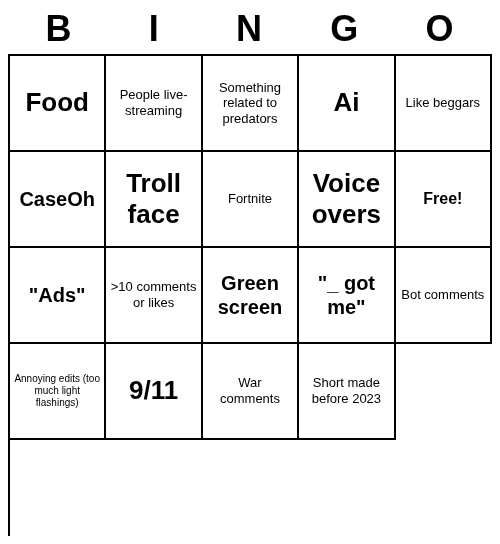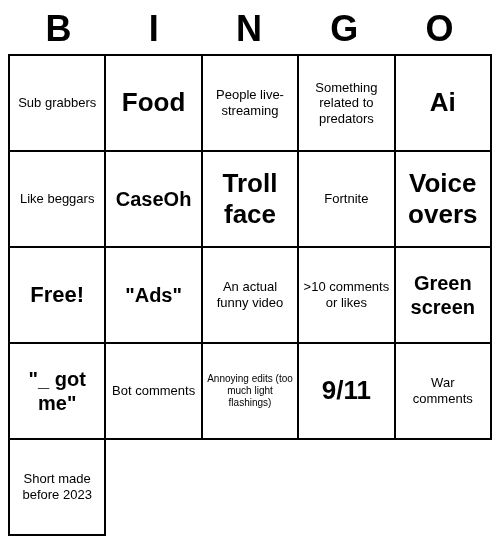--- a/index.html
+++ b/index.html
@@ -51,49 +51,47 @@
     }
     .bingo-cell.large-text {
       font-size: 20px;
       font-weight: bold;
     }
     .bingo-cell.xlarge-text {
       font-size: 26px;
       font-weight: bold;
     }
     .bingo-cell.free {
-      font-size: 22px;
+      font-size: 16px;
       font-weight: bold;
     }
   </style>
 </head>
 <body>
 
 <div class="bingo-title">
   <span>B</span>
   <span>I</span>
   <span>N</span>
   <span>G</span>
   <span>O</span>
 </div>
 
 <div class="bingo-grid">
-<div class="bingo-cell">Sub grabbers</div>
     <div class="bingo-cell xlarge-text">Food</div>
     <div class="bingo-cell">People live-streaming</div>
     <div class="bingo-cell">Something related to predators</div>
     <div class="bingo-cell xlarge-text">Ai</div>
     <div class="bingo-cell">Like beggars</div>
     <div class="bingo-cell large-text">CaseOh</div>
     <div class="bingo-cell xlarge-text">Troll face</div>
     <div class="bingo-cell">Fortnite</div>
     <div class="bingo-cell xlarge-text">Voice overs</div>
     <div class="bingo-cell free">Free!</div>
     <div class="bingo-cell large-text">"Ads"</div>
-    <div class="bingo-cell">An actual funny video</div>
     <div class="bingo-cell">&gt;10 comments or likes</div>
     <div class="bingo-cell large-text">Green screen</div>
     <div class="bingo-cell large-text">"_ got me"</div>
     <div class="bingo-cell">Bot comments</div>
     <div class="bingo-cell" style="font-size: 10px;">Annoying edits (too much light flashings)</div>
     <div class="bingo-cell xlarge-text">9/11</div>
     <div class="bingo-cell">War comments</div>
     <div class="bingo-cell">Short made before 2023</div>
   </div>
 

